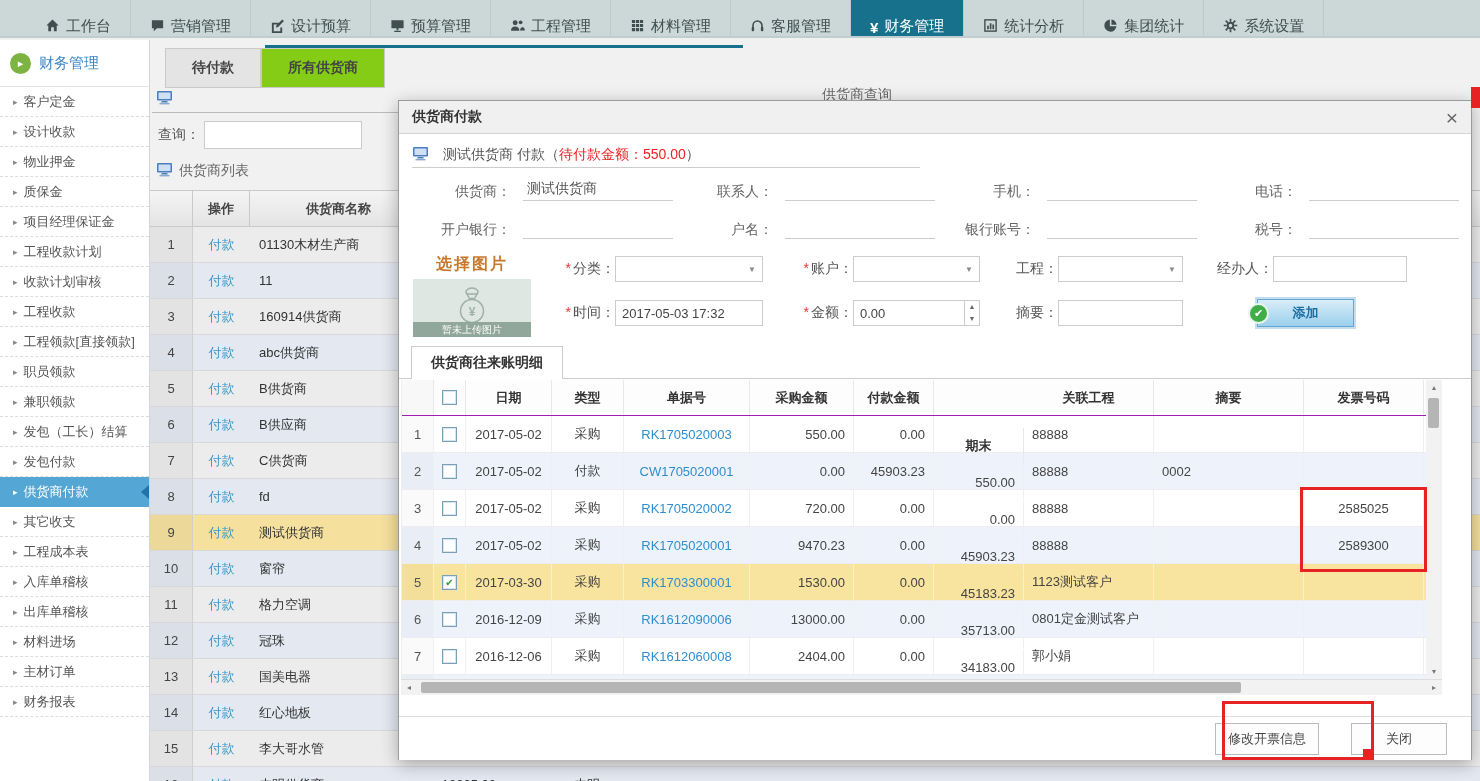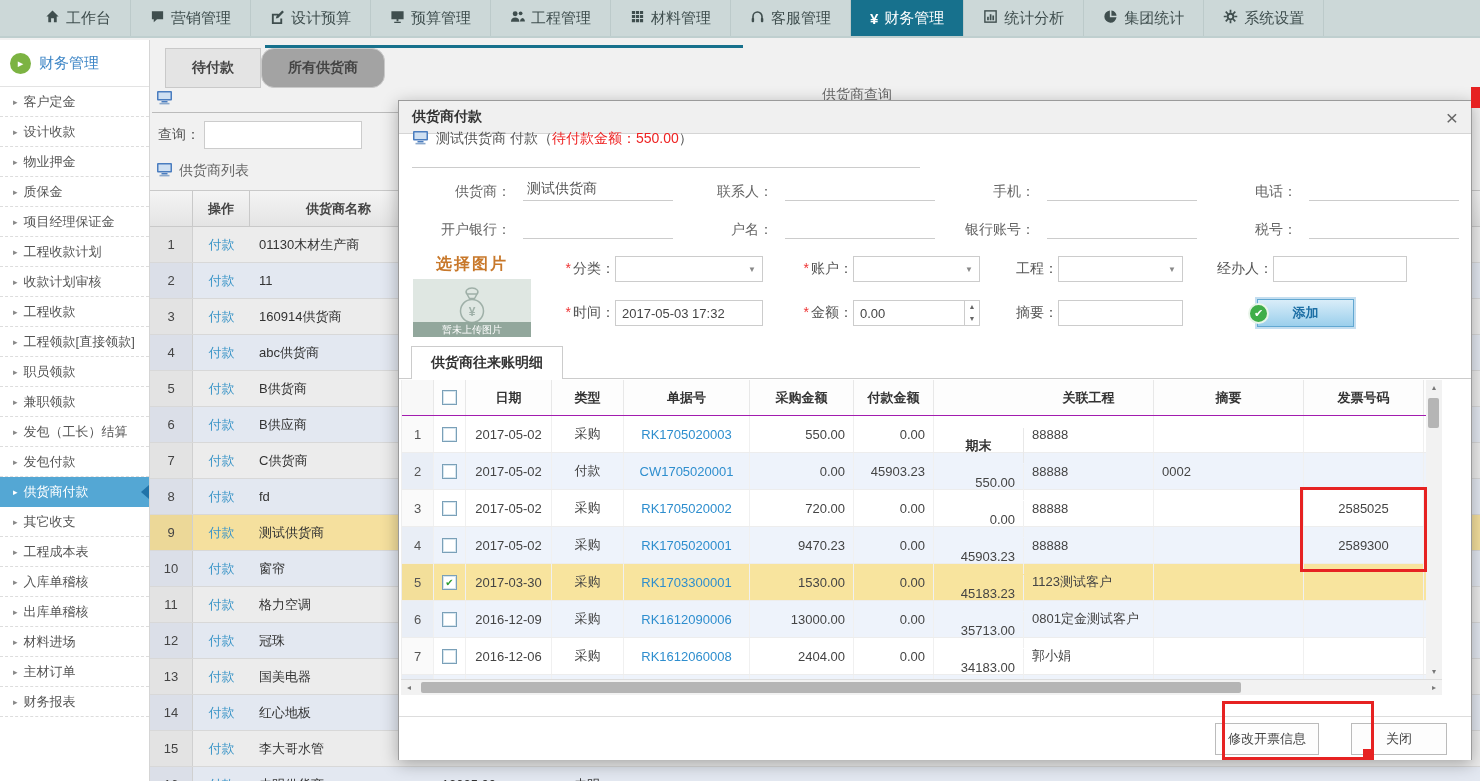--- a/index.html
+++ b/index.html
@@ -2,21 +2,21 @@
 <html><head>
 <meta charset="utf-8">
 <style>
   html,body{margin:0;padding:0;}
   .root{position:relative;width:1480px;height:781px;background:#f1f1f1;overflow:hidden;
         font-family:"Liberation Sans","DejaVu Sans",sans-serif;}
 
   
   .topnav{position:absolute;left:0;top:0;right:0;height:38px;background:#ccd8d8;
           border-bottom:2px solid #bfcfcf;display:flex;align-items:stretch;padding-left:26px;box-sizing:border-box;}
-  .nav-item{display:flex;align-items:center;gap:6px;padding:0 19px;font-size:15px;color:#3f4e4e;
+  .nav-item{display:flex;align-items:flex-end;gap:6px;padding:0 19px;font-size:15px;color:#3f4e4e;
             border-right:1px solid #bccaca;cursor:pointer;white-space:nowrap;}
   .nav-item svg{width:15px;height:15px;fill:currentColor;}
   .nav-item .yen{font-size:15px;font-weight:bold;}
   .nav-item.active{background:#17718d;color:#fff;}
 
   
   .sidebar{position:absolute;left:0;top:40px;width:150px;bottom:0;background:#fff;border-right:1px solid #d5d5d5;box-sizing:border-box;}
   .sb-header{height:46px;display:flex;align-items:center;gap:8px;padding-left:10px;
              border-bottom:1px solid #e3e3e3;color:#3e86c6;font-size:15px;}
   .sb-badge{width:21px;height:21px;border-radius:50%;background:#7cb342;color:#fff;display:flex;
@@ -27,21 +27,21 @@
   .sb-item.hl{background:#54a7d4;color:#fff;border-bottom-color:transparent;}
   .sb-item.hl .arr{color:#fff;}
   .sb-item.hl::after{content:"";position:absolute;right:0;top:50%;margin-top:-7px;
                      border:7px solid transparent;border-right:8px solid #2173a8;}
 
   
   .teal-strip{position:absolute;left:265px;top:45px;width:478px;height:3px;background:#17718d;}
   .tabbar{position:absolute;left:165px;top:48px;display:flex;}
   .tab{height:40px;display:flex;align-items:center;justify-content:center;background:#e4e4e4;
        border:1px solid #c9c9c9;font-size:14px;font-weight:bold;color:#444;padding:0 26px;box-sizing:border-box;cursor:pointer;}
-  .tab.active{background:#a3a3a3;border-radius:13px;}
+  .tab.active{background:#84cc16;}
   .pcicon{flex:none;}
   .bg-pc1{position:absolute;left:156px;top:90px;}
   .hrule{position:absolute;left:152px;top:112px;width:590px;border-top:1px solid #bbb;}
   .search-row{position:absolute;left:158px;top:121px;display:flex;align-items:center;font-size:14px;color:#555;}
   .search-input{width:156px;height:26px;background:#fff;border:1px solid #ccc;margin-left:4px;}
   .list-title{position:absolute;left:156px;top:162px;display:flex;align-items:center;gap:6px;font-size:14px;color:#666;}
   .bg-paneltitle{position:absolute;left:822px;top:86px;font-size:14px;color:#666;}
 
   .bgtable{position:absolute;left:150px;top:190px;width:1330px;}
   .bgt-head{display:flex;height:35px;background:linear-gradient(#f4f4f4,#e4e4e4);border-top:1px solid #c9c9c9;
@@ -58,21 +58,21 @@
   .br-name{width:178px;padding-left:9px;box-sizing:border-box;}
   .br-extra-a{position:absolute;left:258px;width:88px;text-align:right;color:#333;}
   .br-extra-s{position:absolute;left:424px;color:#333;}
 
   
   .modal{position:absolute;left:398px;top:100px;width:1074px;height:660px;background:#fff;
          border:1px solid #9b9b9b;box-shadow:0 4px 16px rgba(0,0,0,.3);z-index:20;box-sizing:border-box;}
   .m-head{height:32px;background:#f0f0f0;border-bottom:1px solid #d5d5d5;display:flex;align-items:center;
           padding:0 13px;font-weight:bold;font-size:14px;color:#333;}
   .m-close{margin-left:auto;font-size:21px;color:#666;cursor:pointer;line-height:1;font-weight:normal;}
-  .m-sum{position:absolute;left:13px;top:29px;display:flex;align-items:center;gap:7px;font-size:14px;color:#555;}
+  .m-sum{position:absolute;left:13px;top:45px;display:flex;align-items:center;gap:14px;font-size:14px;color:#555;}
   .m-sum .red{color:#e22;}
   .m-sum-line{position:absolute;left:13px;top:66px;width:508px;border-top:1px solid #ccc;}
   .m-info{position:absolute;left:12px;top:78px;width:1048px;display:grid;grid-template-columns:repeat(4,1fr);row-gap:16px;}
   .mi{display:flex;align-items:flex-end;font-size:14px;height:22px;gap:12px;}
   .mi-label{width:100px;text-align:right;color:#666;flex:none;}
   .mi-val{width:142px;border-bottom:1px solid #ccc;color:#555;padding:0 4px 1px;min-height:19px;}
 
   .m-upload{position:absolute;left:14px;top:153px;width:118px;}
   .up-btn{color:#c8782a;font-weight:bold;font-size:16px;text-align:center;letter-spacing:2px;height:22px;cursor:pointer;}
   .up-img{position:relative;height:58px;background:#dfe7e2;margin-top:3px;display:flex;align-items:center;justify-content:center;}

